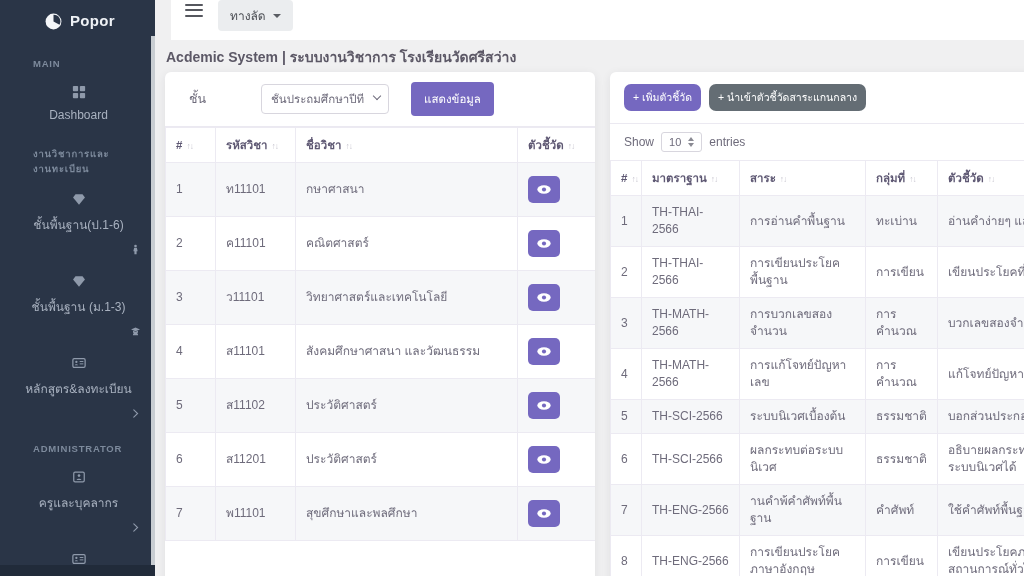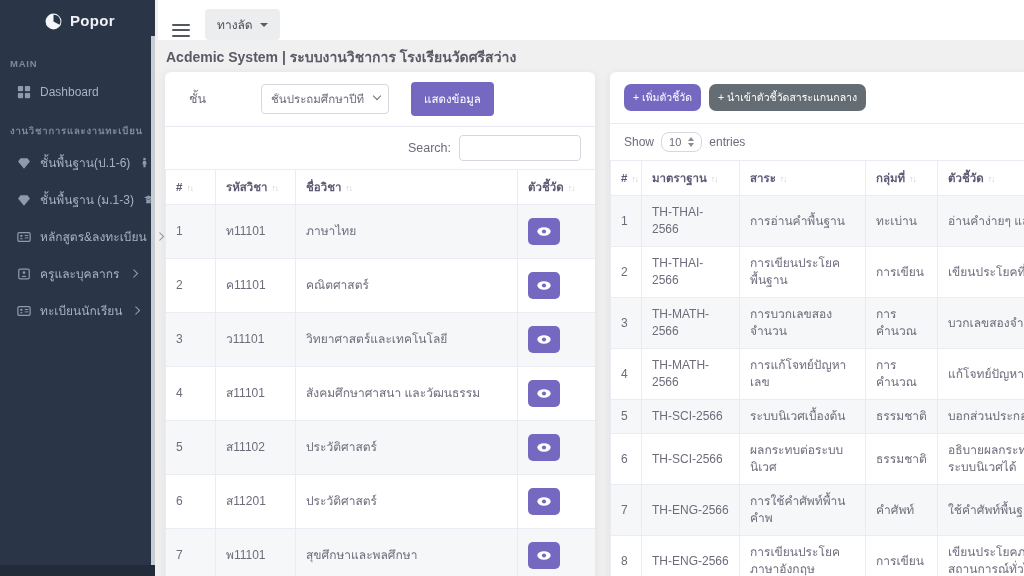--- a/index.html
+++ b/index.html
@@ -14,36 +14,36 @@
   
   .sidebar {
     position:absolute; left:0; top:0; width:155px; height:576px;
     background:#2a3547; z-index:5;
   }
   .logo-row { display:flex; gap:7px; padding:12px 0 12px 44px; }
   .logo-row .logo-txt { color:#eef1f5; font-size:15px; font-weight:bold; letter-spacing:.3px; }
   .sb-scroll { position:absolute; top:36px; right:0; bottom:0; width:4px; background:#e4e7eb; opacity:.85; }
   .sb-footer { position:absolute; bottom:0; left:0; right:0; height:11px; background:#212b3a; z-index:2; }
   .nav-label {
-    padding:15px 10px 6px; font-size:9.5px; font-weight:bold;
+    padding:15px 33px 6px; font-size:9.5px; font-weight:bold;
     color:#7d8a9c; letter-spacing:.8px; text-transform:uppercase;
   }
   .nav-item {
     display:flex; align-items:center; gap:9px; padding:9px 14px 9px 16px;
-    color:#a9b2c0; font-size:12px; cursor:pointer; white-space:nowrap;
+    color:#a9b2c0; font-size:12px; cursor:pointer; white-space:nowrap;flex-direction:column;
   }
   .nav-ico { width:15px; height:15px; display:inline-flex; align-items:center; justify-content:center; color:#8f9aab; flex:0 0 15px; }
   .nav-ico svg { width:14px; height:14px; fill:currentColor; }
   .nav-right { margin-left:auto; width:12px; height:12px; display:inline-flex; align-items:center; justify-content:center; color:#8f9aab; }
   .nav-right svg { width:11px; height:11px; fill:currentColor; }
 
   
   .topbar {
-    position:absolute; left:158px; right:0; top:0; height:40px;
-    background:#ffffff; display:flex; align-items:flex-end; gap:15px; padding:0 14px; z-index:4;
+    position:absolute; left:171px; right:0; top:0; height:40px;
+    background:#ffffff; display:flex; align-items:flex-start; gap:15px; padding:0 14px; z-index:4;
   }
   .burger { width:18px; cursor:pointer; }
   .burger b { display:block; height:2px; background:#55575e; margin:3.5px 0; border-radius:1px; }
   .chip {
     display:inline-flex; align-items:center; gap:7px; background:#ebedef;
     border-radius:4px; padding:6px 12px; font-size:12px; color:#4b4e54; cursor:pointer;
   }
   .chip .caret { width:0; height:0; border-left:4px solid transparent; border-right:4px solid transparent; border-top:4px solid #5a5d63; }
 
   .page-title {
@@ -83,21 +83,21 @@
     width:122px; height:26px; border:1px solid #d8d6de; border-radius:4px;
     font-family:inherit; font-size:12px; padding:0 8px; color:#6e6b7b; outline:none;
   }
 
   
   .title-row { display:flex; align-items:center; gap:8px; padding:12px 14px; }
   .title-row h2 { font-size:13px; font-weight:bold; color:#5e5873; white-space:nowrap; }
   .btn-sm { font-size:10.5px; padding:5px 9px; white-space:nowrap;border-radius:7px; }
   .entries-row { display:flex; align-items:center; gap:7px; padding:8px 14px; font-size:12px; color:#6e6b7b; }
   .mini-select {
-    display:inline-flex; align-items:center; border:1px solid #d8d6de; border-radius:8px;
+    display:inline-flex; align-items:center; border:1px solid #d8d6de; border-radius:3px;
     padding:3px 7px; font-size:11px; color:#6e6b7b; cursor:pointer; background:#fff;
   }
   .updown { display:inline-flex; flex-direction:column; gap:2px; margin-left:7px; }
   .updown i { display:block; width:0; height:0; border-left:3px solid transparent; border-right:3px solid transparent; }
   .updown .up   { border-bottom:4px solid #8a8a93; }
   .updown .down { border-top:4px solid #8a8a93; }
 
   
   table { width:100%; border-collapse:collapse; table-layout:fixed; font-size:12px; }
   th, td { border:1px solid #eceaf2; text-align:left; vertical-align:middle; word-wrap:break-word; }
@@ -178,20 +178,21 @@
             <path d="M8.8 6.3h4.2M8.8 9h4.2" stroke="currentColor" stroke-width="1.1"></path>
           </svg>
         </span>
         <span class="nav-txt">หลักสูตร&amp;ลงทะเบียน</span>
         <span class="nav-right">
           <svg viewBox="0 0 16 16">
             <path d="M5.5 2.8 11 8l-5.5 5.2" fill="none" stroke="currentColor" stroke-width="1.6" stroke-linecap="round"></path>
           </svg>
         </span>
       </div>
+      <div class="nav-label">ADMINISTRATOR</div>
       <div class="nav-item">
         <span class="nav-ico">
           <svg viewBox="0 0 16 16">
             <rect x="2" y="2.5" width="12" height="11" rx="1.5" fill="none" stroke="currentColor" stroke-width="1.4"></rect>
             <circle cx="8" cy="6.4" r="1.5"></circle>
             <path d="M5.2 11.4c.5-1.8 5.1-1.8 5.6 0z"></path>
           </svg>
         </span>
         <span class="nav-txt">ครูและบุคลากร</span>
         <span class="nav-right">
@@ -240,44 +241,40 @@
     <label class="flabel">ชั้น</label>
     <span class="sel-wrap">
       <select>
         <option>ชั้นประถมศึกษาปีที่ 1</option>
       </select>
       <span class="chev"></span>
     </span>
     <button class="btn btn-primary btn-show">แสดงข้อมูล</button>
   </div>
   <div class="divider"></div>
-  <div class="search-row">
-    <label>Search:</label>
-    <input type="text" value="" style="">
-  </div>
   <table class="tbl-left">
     <colgroup>
         <col style="width:50px">
         <col style="width:80px">
         <col style="width:222px">
         <col style="width:78px">
       </colgroup>
     <thead>
         <tr>
           <th><span>#</span><span class="sort">↑↓</span></th>
           <th><span>รหัสวิชา</span><span class="sort">↑↓</span></th>
           <th><span>ชื่อวิชา</span><span class="sort">↑↓</span></th>
           <th><span>ตัวชี้วัด</span><span class="sort">↑↓</span></th>
         </tr>
       </thead>
     <tbody>
         <tr>
           <td>1</td>
           <td>ท11101</td>
-          <td>ภาษาไทย</td>
+          <td>กษาศาสนา</td>
           <td>
             <button class="eye-btn">
               <span style="display:inline-flex;">
                 <svg viewBox="0 0 24 16">
                   <ellipse cx="12" cy="8" rx="10" ry="6.3" fill="#fff"></ellipse>
                   <circle cx="12" cy="8" r="3.1" fill="#7568c0"></circle>
                 </svg>
               </span>
             </button>
           </td>
@@ -449,21 +446,21 @@
         <tr>
           <td>6</td>
           <td>TH-SCI-2566</td>
           <td>ผลกระทบต่อระบบนิเวศ</td>
           <td>ธรรมชาติ</td>
           <td>อธิบายผลกระทบที่เกิดจากการเปลี่ยนแปลงของระบบนิเวศได้</td>
         </tr>
         <tr>
           <td>7</td>
           <td>TH-ENG-2566</td>
-          <td>การใช้คำศัพท์พื้านคำพ</td>
+          <td>านคำพ้คำศัพท์พื้นฐาน</td>
           <td>คำศัพท์</td>
           <td>ใช้คำศัพท์พื้นฐานในชีวิตประจำวันได้</td>
         </tr>
         <tr>
           <td>8</td>
           <td>TH-ENG-2566</td>
           <td>การเขียนประโยคภาษาอังกฤษ</td>
           <td>การเขียน</td>
           <td>เขียนประโยคภาษาอังกฤษอย่างถูกต้องในสถานการณ์ทั่วไปได้</td>
         </tr>

